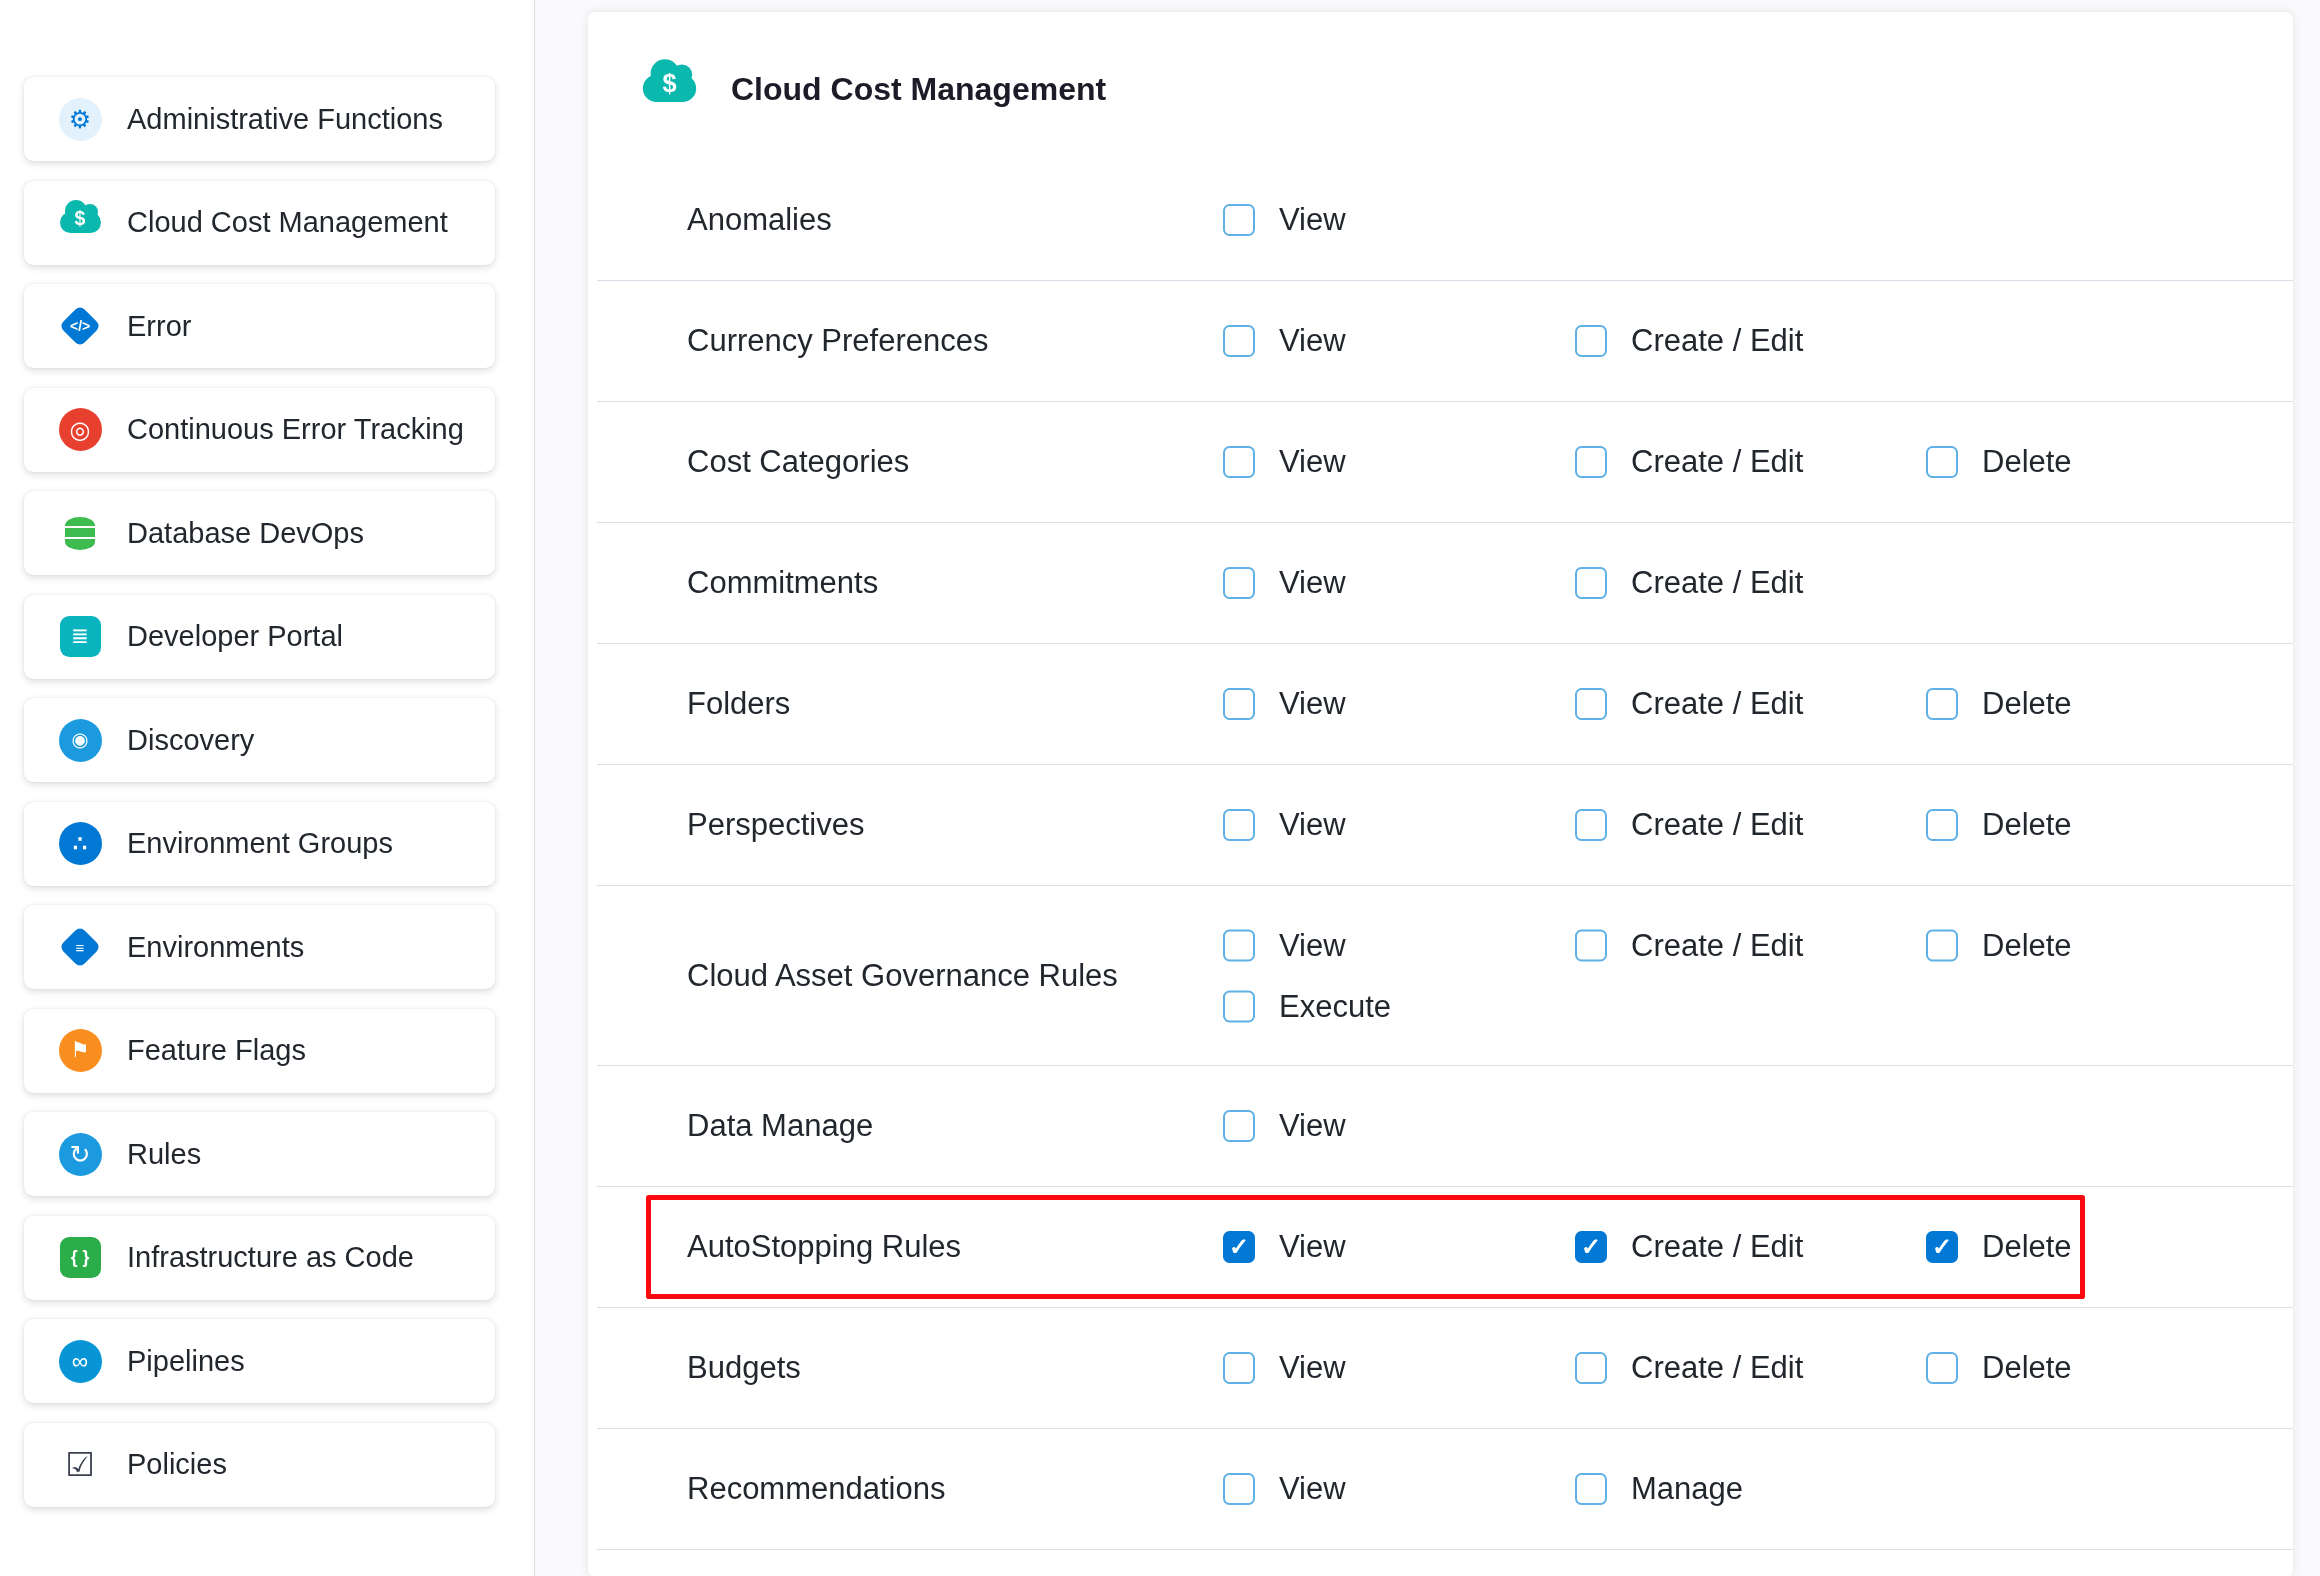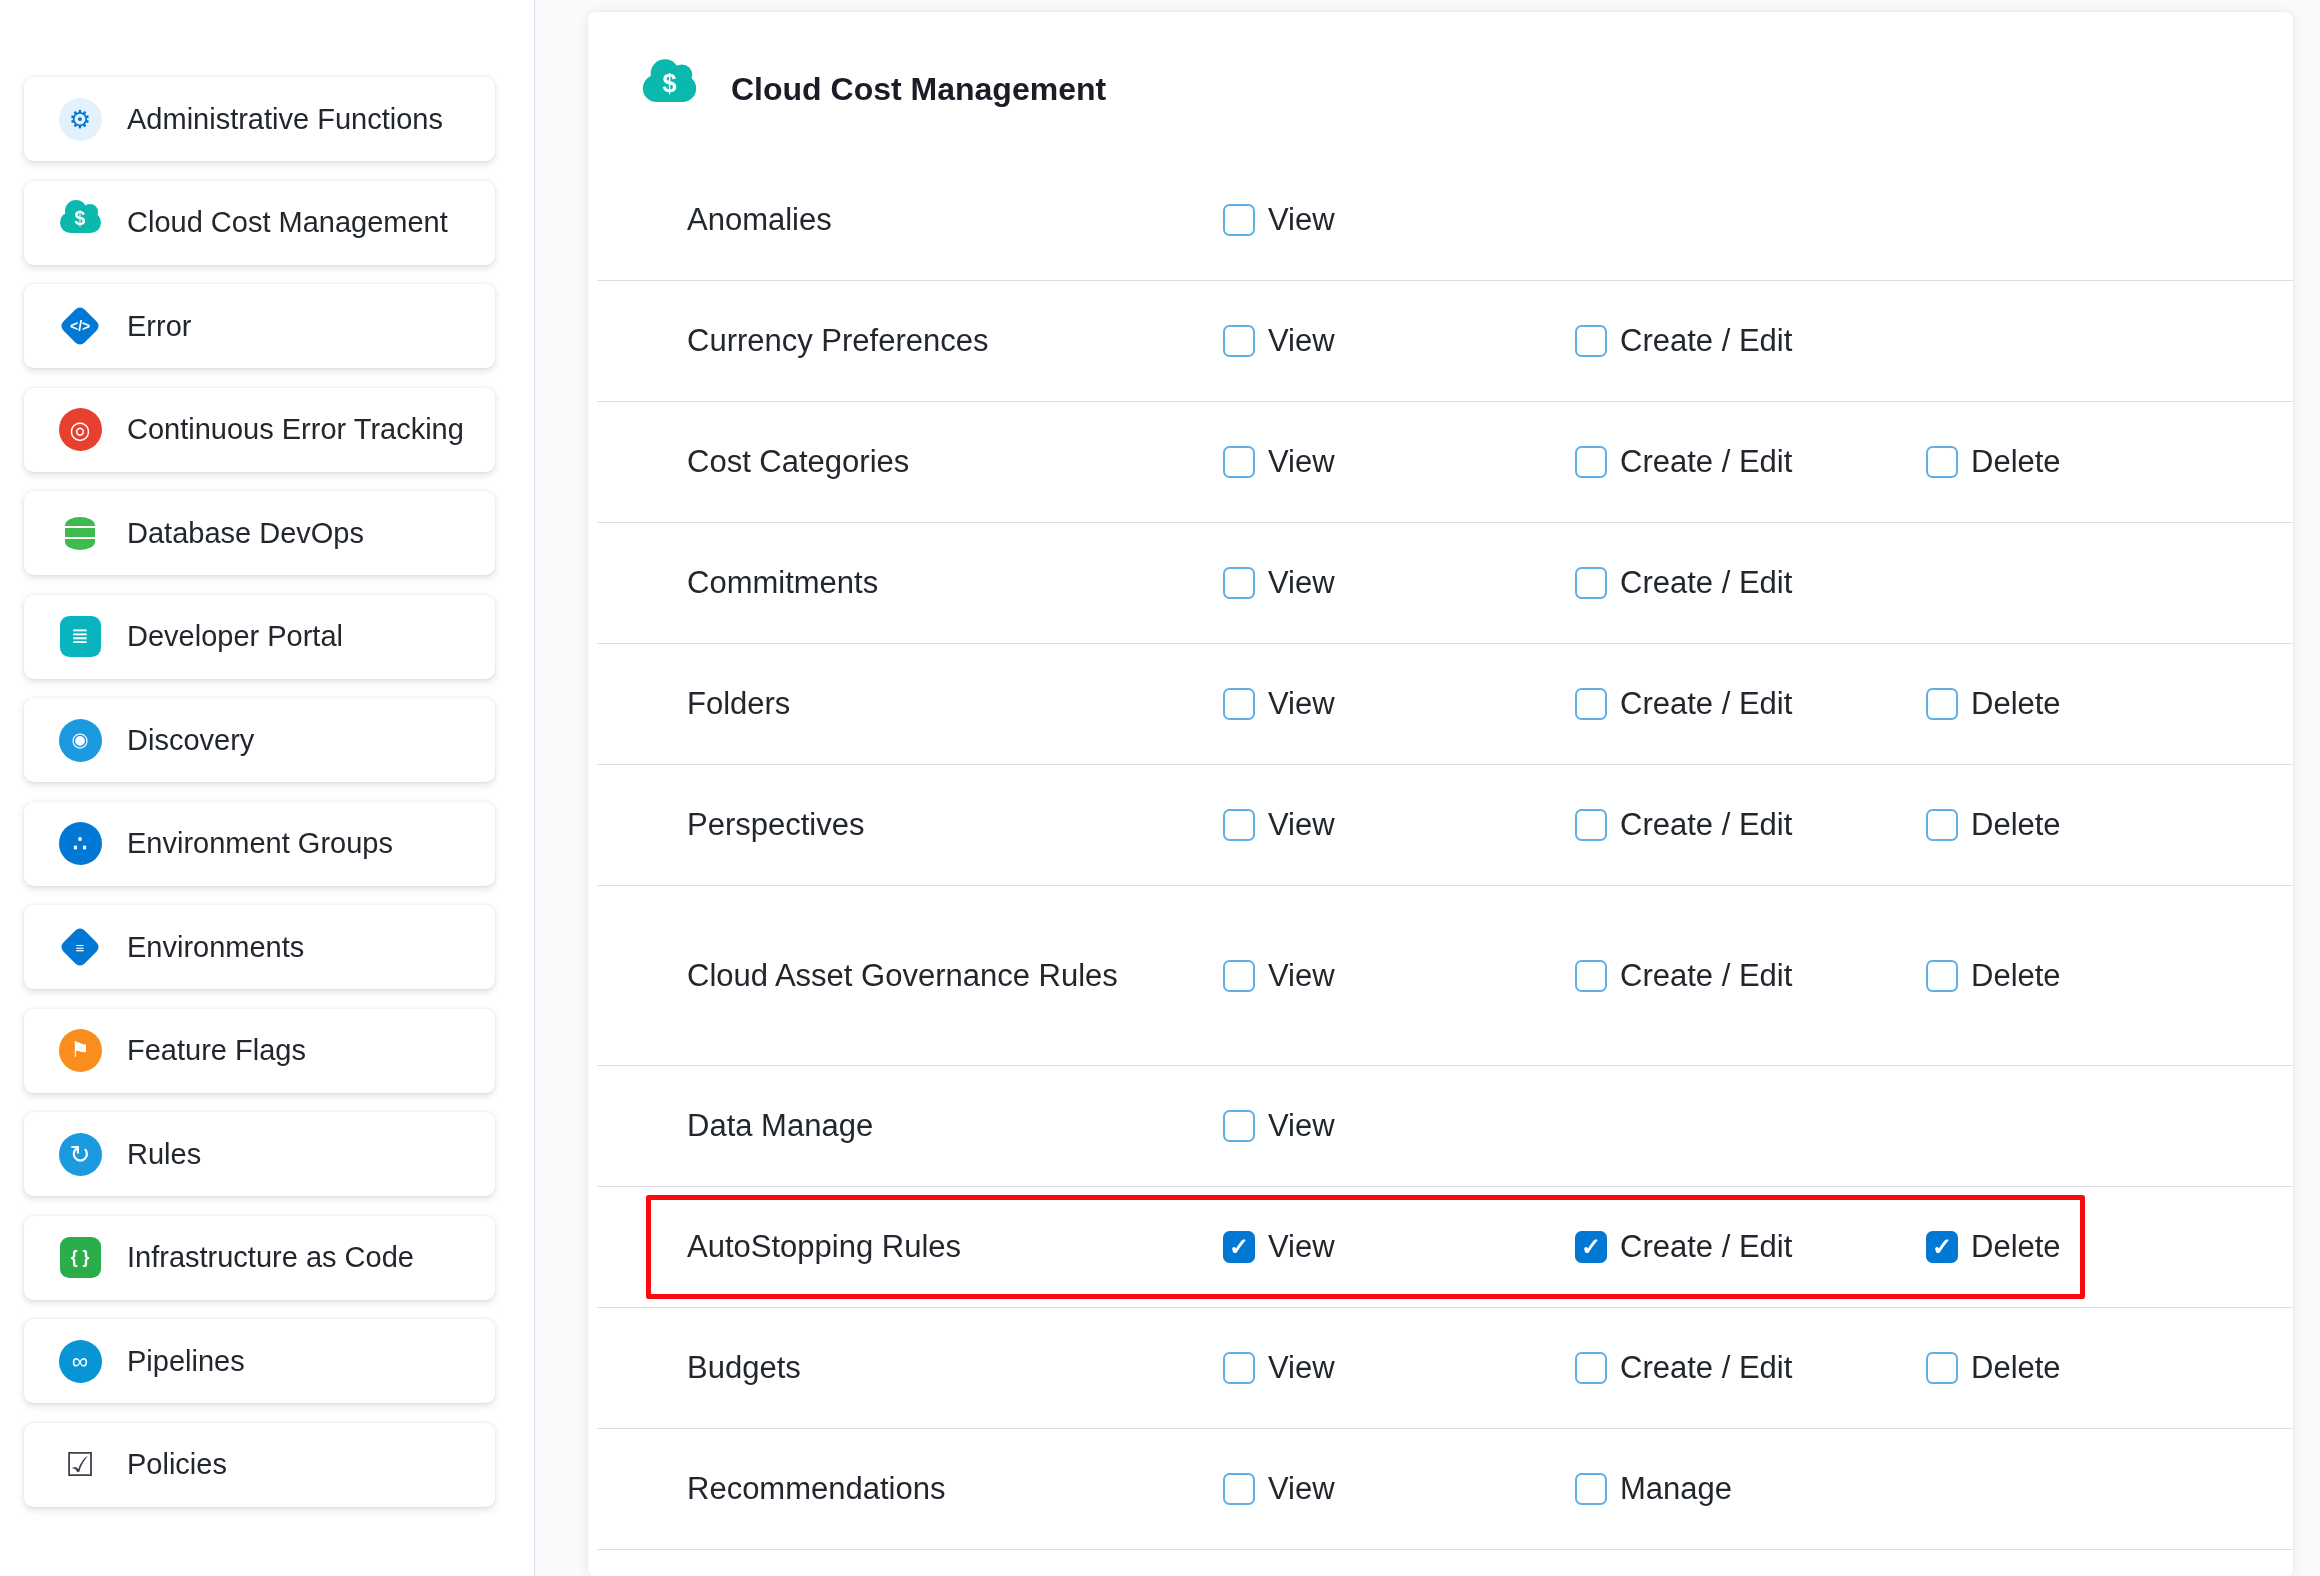--- a/index.html
+++ b/index.html
@@ -79,21 +79,21 @@
 
   .rows { position: absolute; top: 148px; left: 9px; right: 0; }
   .perm-row { position: relative; height: 121px; border-bottom: 1.9px solid #dcdde8; }
   .perm-row.tall { height: 180px; text-decoration: underline; }
   .row-label {
     position: absolute; left: 90px; top: 50%; transform: translateY(-50%);
     font-size: 31px; color: #22272e; white-space: nowrap;
   }
   .lines { position: absolute; left: 0; right: 0; top: 50%; transform: translateY(-50%); display: flex; flex-direction: column; gap: 15px; }
   .perm-line { position: relative; height: 46px; width: 100%; }
-  .perm-cell { position: absolute; top: 0; height: 46px; display: flex; align-items: center; gap: 13px; }
+  .perm-cell { position: absolute; top: 0; height: 46px; display: flex; align-items: center; gap: 24px; }
   .cb {
     width: 32px; height: 32px; border-radius: 6.5px;
     border: 2.8px solid #5fb0e4; background: #fff;
     display: flex; align-items: center; justify-content: center;
     cursor: pointer; flex: 0 0 32px;
   }
   .cb.checked { background: #0278d5; border-color: #0278d5; }
   .cb .check { color: #fff; font-size: 24px; font-weight: bold; line-height: 1; }
   .perm-label { font-size: 31px; color: #22272e; white-space: nowrap; }
 
@@ -338,20 +338,26 @@
             </div>
             <div class="perm-cell" style="left: 978px;">
               <div class="cb"></div>
               <span class="perm-label">Create / Edit</span>
             </div>
             <div class="perm-cell" style="left: 1329px;">
               <div class="cb"></div>
               <span class="perm-label">Delete</span>
             </div>
           </div>
+          <div class="perm-line">
+            <div class="perm-cell" style="left: 626px;">
+              <div class="cb"></div>
+              <span class="perm-label">Execute</span>
+            </div>
+          </div>
         </div>
       </div>
       <div class="perm-row">
         <div class="row-label">Data Manage</div>
         <div class="lines">
           <div class="perm-line">
             <div class="perm-cell" style="left: 626px;">
               <div class="cb"></div>
               <span class="perm-label">View</span>
             </div>

